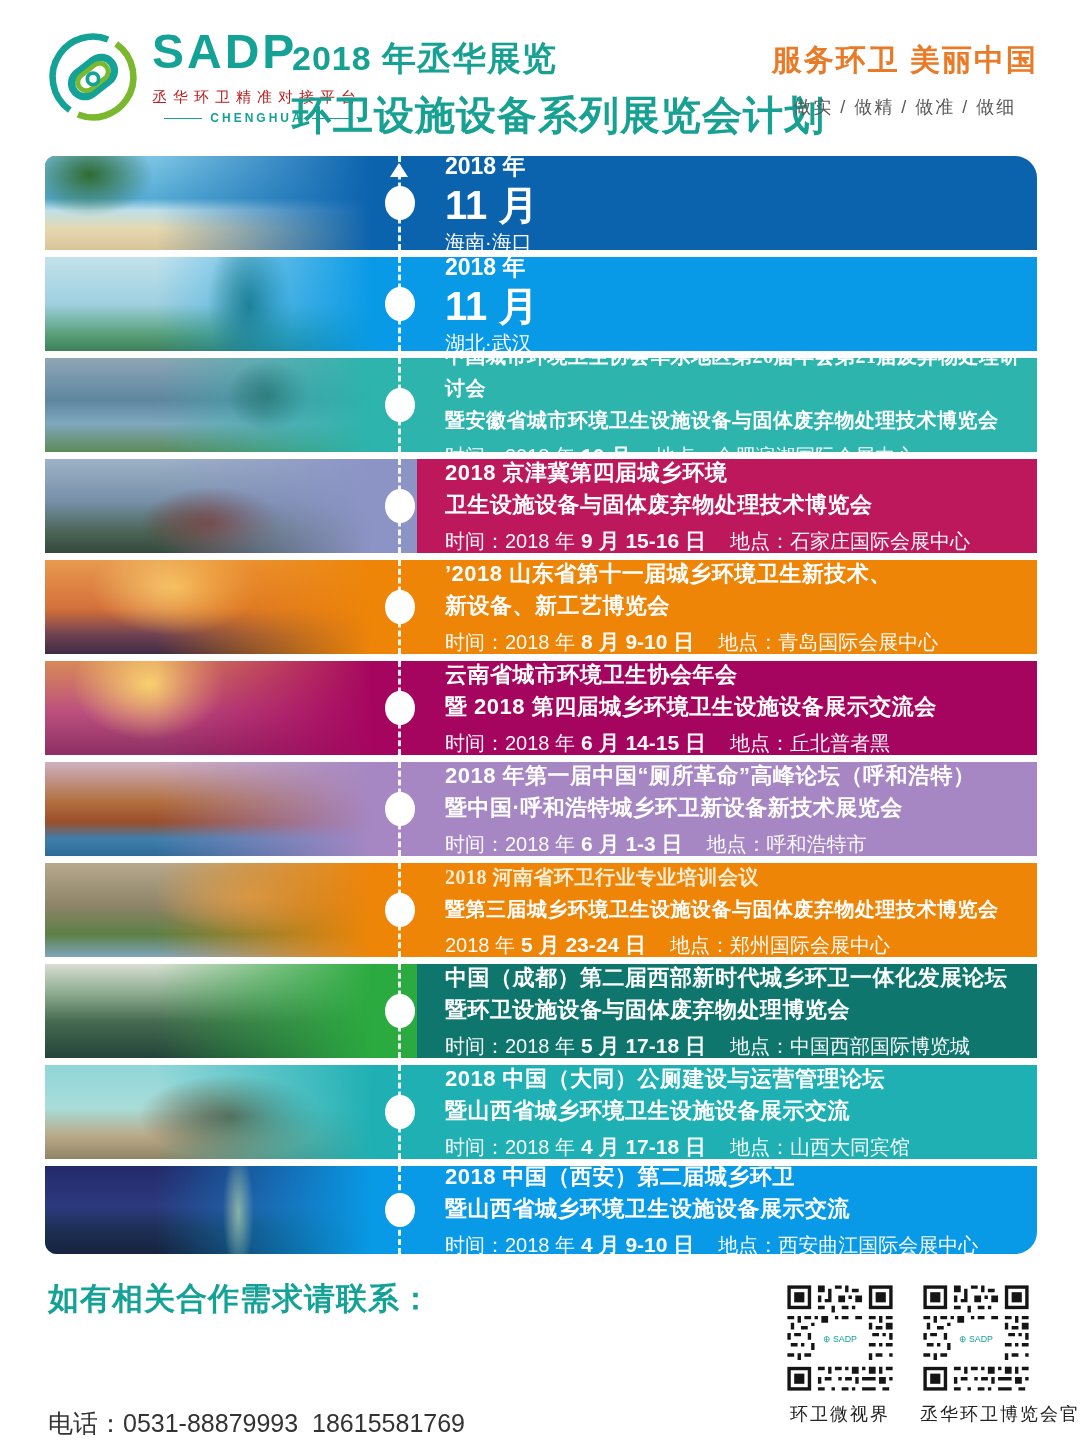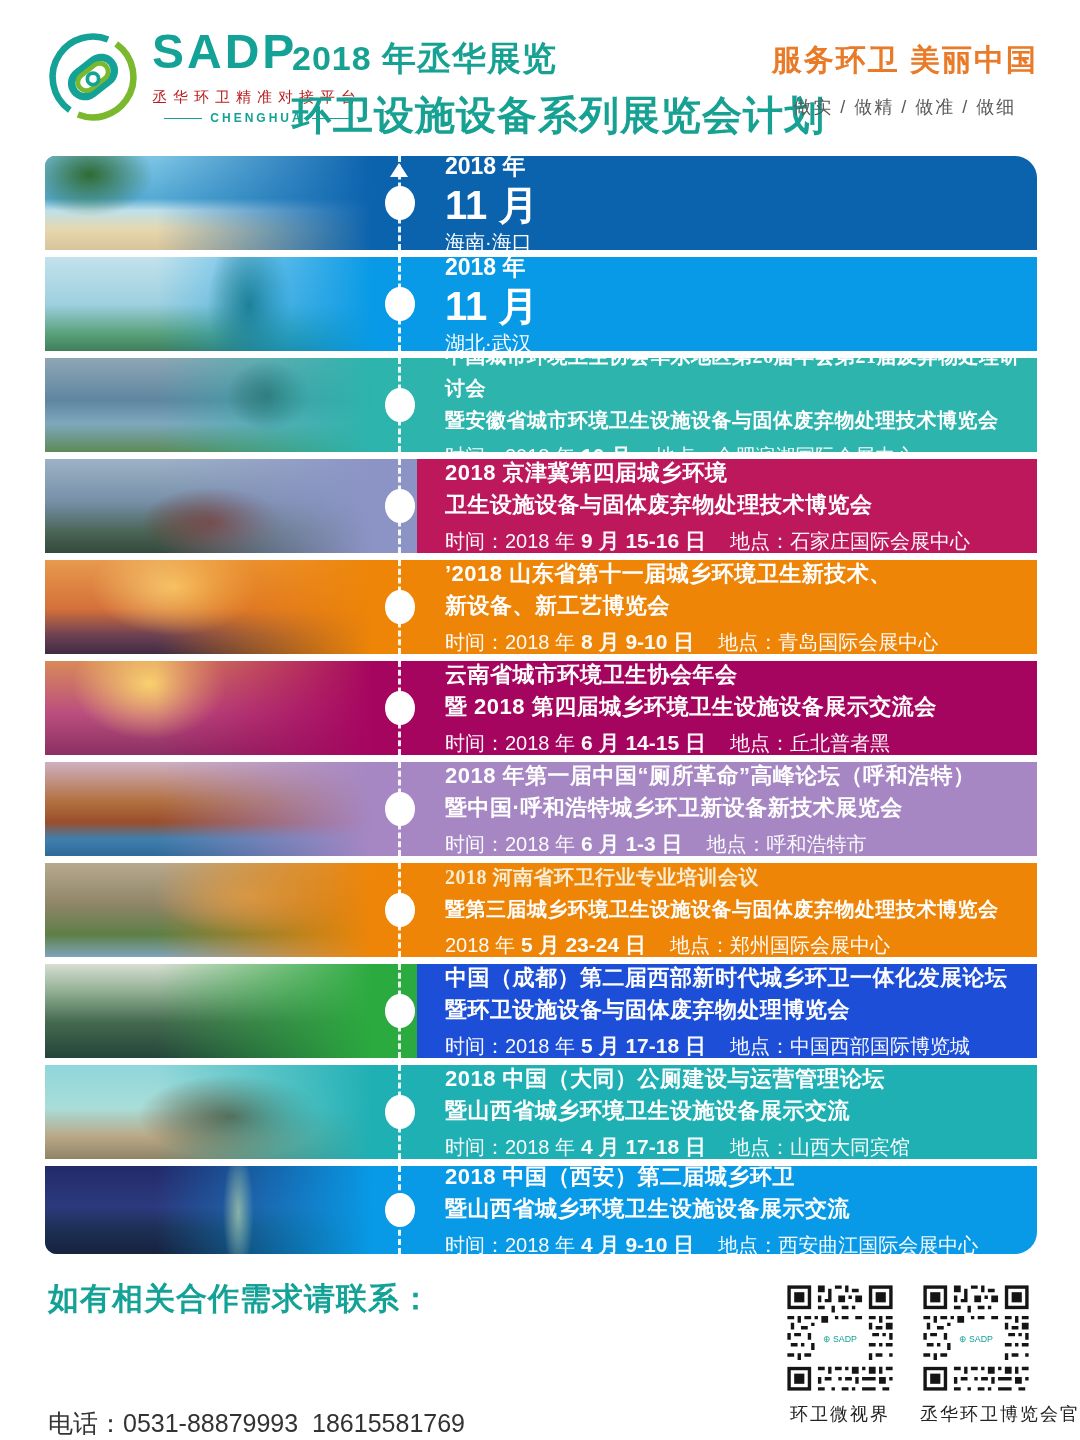--- a/index.html
+++ b/index.html
@@ -28,21 +28,21 @@
   .row{position:relative;height:94px;margin-bottom:7px;color:#fff;overflow:hidden;}
   .row:last-child{height:88px;margin-bottom:0;}
   .r1{background:#0b62ad;border-radius:10px 22px 0 0;}
   .r2{background:#089ae6;}
   .r3{background:#2cb4ad;}
   .r4{background:#be185d;text-decoration:underline;}
   .r5{background:#ee8507;}
   .r6{background:#a6055f;}
   .r7{background:#a687c4;}
   .r8{background:#ee8507;}
-  .r9{background:#1d4ed8;}
+  .r9{background:#0f766e;}
   .r10{background:#1fb0b4;}
   .r11{background:#089ae6;border-radius:0 0 22px 12px;}
 
   .photo{position:absolute;left:0;top:0;bottom:0;width:372px;}
   .photo::after{content:"";position:absolute;inset:0;}
   .r1 .photo{background:radial-gradient(90px 60px at 12% 20%,#2f6b33 0%,rgba(47,107,51,0) 70%),
     linear-gradient(180deg,#7cc4e4 0%,#55aad4 45%,#bfe0ea 58%,#e6d7ae 78%,#d9c49a 100%);}
   .r1 .photo::after{background:linear-gradient(90deg,rgba(11,98,173,0) 30%,#0b62ad 88%);}
   .r2 .photo{background:radial-gradient(60px 110px at 55% 52%,#2c6e5e 0%,rgba(44,110,94,0) 70%),
     linear-gradient(180deg,#c2e2ec 0%,#9fd0e0 50%,#58a07a 82%,#3f7f5c 100%);}

